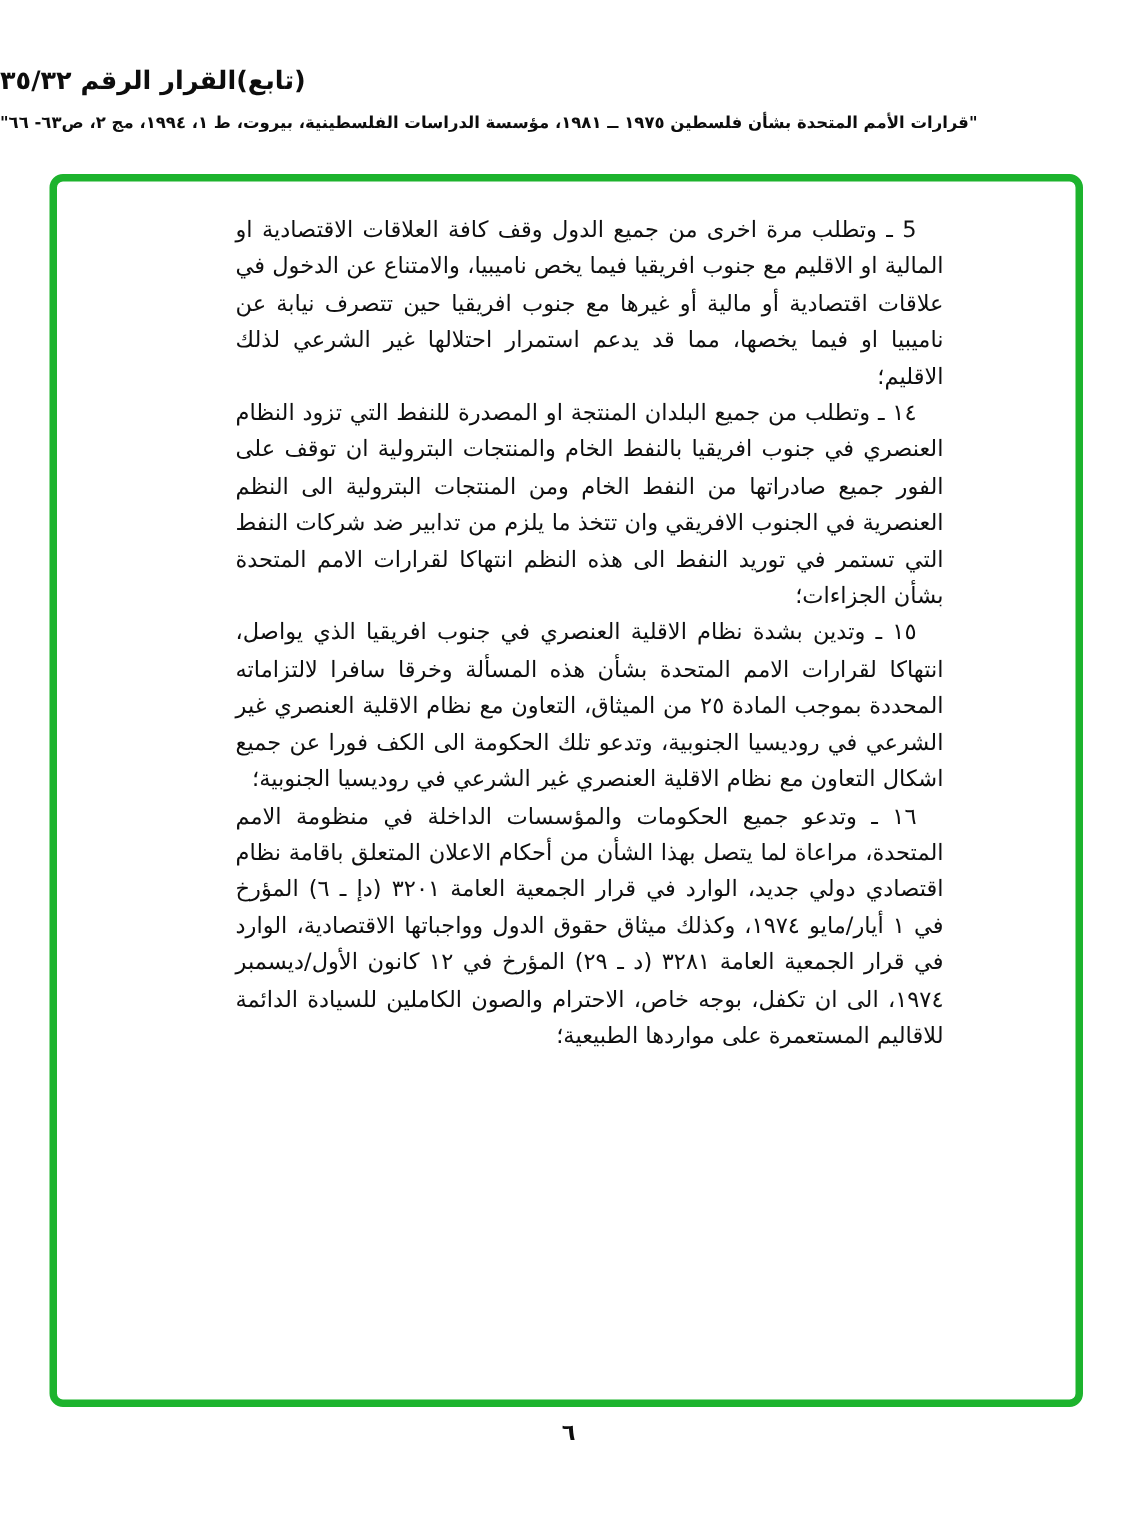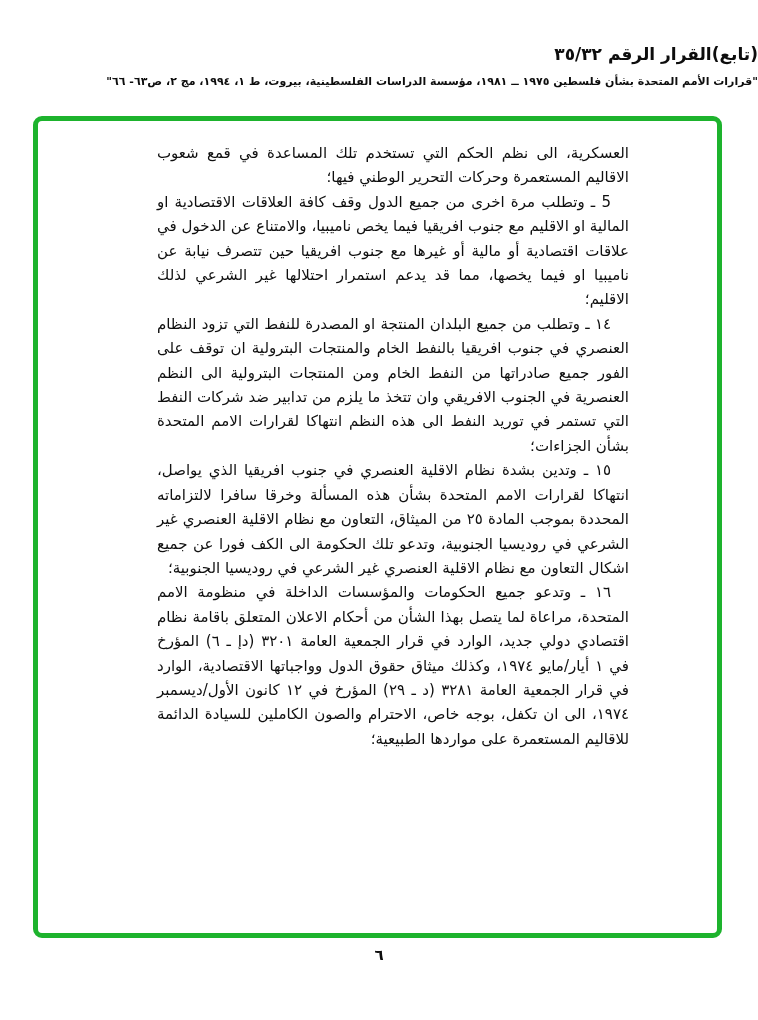--- a/index.html
+++ b/index.html
@@ -3,21 +3,21 @@
 <meta charset="utf-8">
 <style>
   * { margin:0; padding:0; box-sizing:border-box; }
   html, body { background:#ffffff; }
   .page {
     position:relative; width:758px; height:1020px;
     background:#ffffff; color:#111;
     font-family:"DejaVu Sans", sans-serif;
     overflow:hidden;
   }
-  .header { position:absolute; top:44px; left:0; width:100%; text-align:right; direction:rtl; }
+  .header { position:absolute; top:44px; left:0; width:100%; text-align:left; direction:rtl; }
   .doc-title { font-size:17px; font-weight:700; color:#0d0d0d; }
   .doc-citation { margin-top:11px; font-size:11px; font-weight:700; color:#0d0d0d; }
   .green-box {
     position:absolute; left:33px; top:116px; width:689px; height:822px;
     border:5px solid #1db32d; border-radius:9px; background:#ffffff;
   }
   .text-col {
     direction:rtl; text-align:justify;
     width:472px; margin:20px 88px 0 auto;
     font-size:15px; line-height:24.4px; color:#0f0f0f;
@@ -36,21 +36,20 @@
 <div class="page">
 
   <div class="header">
     <div class="doc-title">(تابع)القرار الرقم  ٣٥/٣٢</div>
     <div class="doc-citation">"قرارات الأمم المتحدة بشأن فلسطين ١٩٧٥ ــ ١٩٨١، مؤسسة الدراسات الفلسطينية، بيروت، ط ١، ١٩٩٤، مج ٢، ص٦٣- ٦٦"</div>
   </div>
 
   <div class="green-box">
     <div class="text-col">
 
-      <p><span></span><b></b><span>العسكرية، الى نظم الحكم التي تستخدم تلك المساعدة في قمع شعوب الاقاليم المستعمرة وحركات التحرير الوطني فيها؛</span></p>
 
       <p class="indent"><span>5 ـ </span><b>وتطلب مرة اخرى</b><span> من جميع الدول وقف كافة العلاقات الاقتصادية او المالية او الاقليم مع جنوب افريقيا فيما يخص ناميبيا، والامتناع عن الدخول في علاقات اقتصادية أو مالية أو غيرها مع جنوب افريقيا حين تتصرف نيابة عن ناميبيا او فيما يخصها، مما قد يدعم استمرار احتلالها غير الشرعي لذلك الاقليم؛</span></p>
 
       <p class="indent"><span>١٤ ـ </span><b>وتطلب</b><span> من جميع البلدان المنتجة او المصدرة للنفط التي تزود النظام العنصري في جنوب افريقيا بالنفط الخام والمنتجات البترولية ان توقف على الفور جميع صادراتها من النفط الخام ومن المنتجات البترولية الى النظم العنصرية في الجنوب الافريقي وان تتخذ ما يلزم من تدابير ضد شركات النفط التي تستمر في توريد النفط الى هذه النظم انتهاكا لقرارات الامم المتحدة بشأن الجزاءات؛</span></p>
 
       <p class="indent"><span>١٥ ـ </span><b>وتدين بشدة</b><span> نظام الاقلية العنصري في جنوب افريقيا الذي يواصل، انتهاكا لقرارات الامم المتحدة بشأن هذه المسألة وخرقا سافرا لالتزاماته المحددة بموجب المادة ٢٥ من الميثاق، التعاون مع نظام الاقلية العنصري غير الشرعي في روديسيا الجنوبية، وتدعو تلك الحكومة الى الكف فورا عن جميع اشكال التعاون مع نظام الاقلية العنصري غير الشرعي في روديسيا الجنوبية؛</span></p>
 
       <p class="indent"><span>١٦ ـ </span><b>وتدعو</b><span> جميع الحكومات والمؤسسات الداخلة في منظومة الامم المتحدة، مراعاة لما يتصل بهذا الشأن من أحكام الاعلان المتعلق باقامة نظام اقتصادي دولي جديد، الوارد في قرار الجمعية العامة ٣٢٠١ (دإ ـ ٦) المؤرخ في ١ أيار/مايو ١٩٧٤، وكذلك ميثاق حقوق الدول وواجباتها الاقتصادية، الوارد في قرار الجمعية العامة ٣٢٨١ (د ـ ٢٩) المؤرخ في ١٢ كانون الأول/ديسمبر ١٩٧٤، الى ان تكفل، بوجه خاص، الاحترام والصون الكاملين للسيادة الدائمة للاقاليم المستعمرة على مواردها الطبيعية؛</span></p>
 
 

